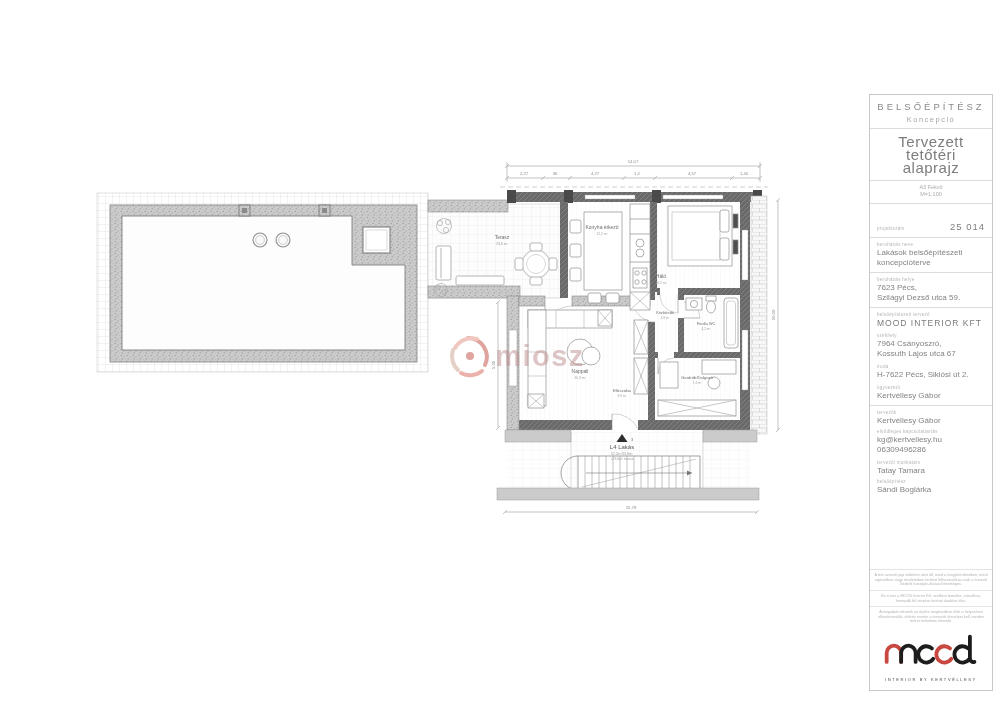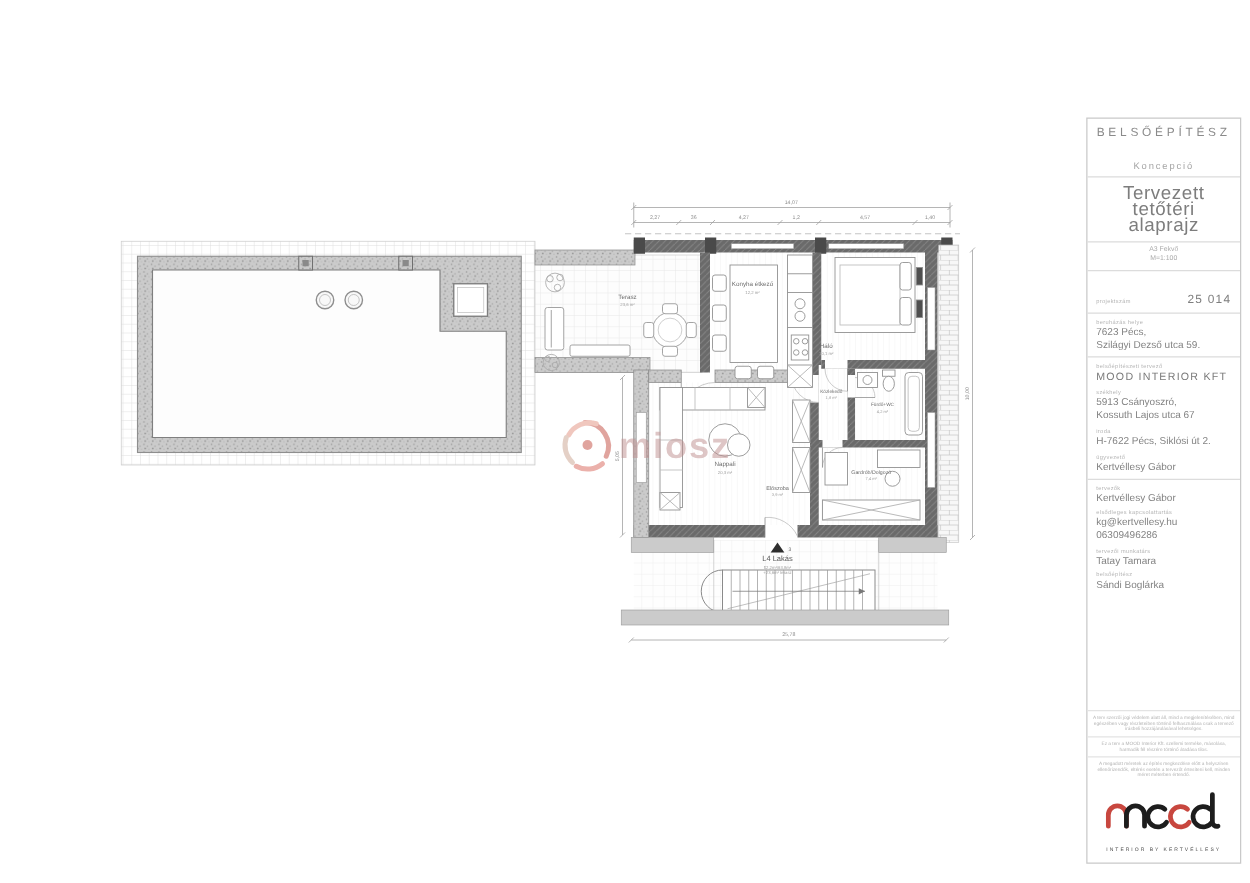--- a/index.html
+++ b/index.html
@@ -9,21 +9,21 @@
   svg text{font-family:"Liberation Sans",sans-serif;}
 
   
   .tblock{position:absolute;left:869px;top:94px;width:124px;height:597px;
           border:1px solid #c9c9c9;background:#fff;display:flex;flex-direction:column;
           box-sizing:border-box;color:#868686;}
   .tb-sec{padding:4px 7px;border-bottom:1px solid #dcdcdc;}
   .tb-sec.nb{border-bottom:none;}
   .tb-head{text-align:center;padding-top:6px;}
   .tb-disc{font-size:9.5px;letter-spacing:3px;color:#8a8a8a;}
-  .tb-phase{font-size:7.5px;letter-spacing:1.5px;color:#a5a5a5;margin-top:16px;}
+  .tb-phase{font-size:7.5px;letter-spacing:1.5px;color:#a5a5a5;margin-top:3px;}
   .tb-title{font-size:15px;letter-spacing:.5px;color:#7d7d7d;text-align:center;line-height:13px;padding:2px 0;}
   .tb-format{text-align:center;font-size:5.5px;color:#ababab;line-height:7px;padding:3px 0 5px;}
   .tb-proj{display:flex;align-items:baseline;justify-content:space-between;padding:5px 7px;margin-top:12px;}
   .lbl{font-size:4.5px;color:#b5b5b5;letter-spacing:.3px;display:block;margin-bottom:1px;}
   .val{font-size:8px;color:#838383;line-height:10px;}
   .val-big{font-size:9.5px;letter-spacing:1px;color:#7e7e7e;}
   .val-caps{font-size:8.5px;letter-spacing:1px;color:#7a7a7a;}
   .sub{margin-top:5px;}
   .fineprint{margin-top:auto;}
   .fp{border-top:1px solid #e3e3e3;padding:3px 4px;font-size:3.8px;line-height:4.6px;
@@ -334,30 +334,34 @@
     </div>
     <div class="tb-sec tb-format">
       <div>A3 Fekvő</div>
       <div>M=1:100</div>
     </div>
     <div class="tb-sec tb-proj">
       <span class="lbl" style="margin:0">projektszám</span>
       <span class="val-big">25 014</span>
     </div>
     <div class="tb-sec">
+      <span class="lbl">beruházás neve</span>
+      <div class="val">Lakások belsőépítészeti koncepcióterve</div>
+    </div>
+    <div class="tb-sec">
       <span class="lbl">beruházás helye</span>
       <div class="val">7623 Pécs,</div>
       <div class="val">Szilágyi Dezső utca 59.</div>
     </div>
     <div class="tb-sec">
       <span class="lbl">belsőépítészeti tervező</span>
       <div class="val-caps">MOOD INTERIOR KFT</div>
       <div class="sub">
         <span class="lbl">székhely</span>
-        <div class="val">5913 Csányoszró,</div>
+        <div class="val">7964 Csányoszró,</div>
         <div class="val">Kossuth Lajos utca 67</div>
       </div>
       <div class="sub">
         <span class="lbl">iroda</span>
         <div class="val">H-7622 Pécs, Siklósi út 2.</div>
       </div>
       <div class="sub">
         <span class="lbl">ügyvezető</span>
         <div class="val">Kertvéllesy Gábor</div>
       </div>

